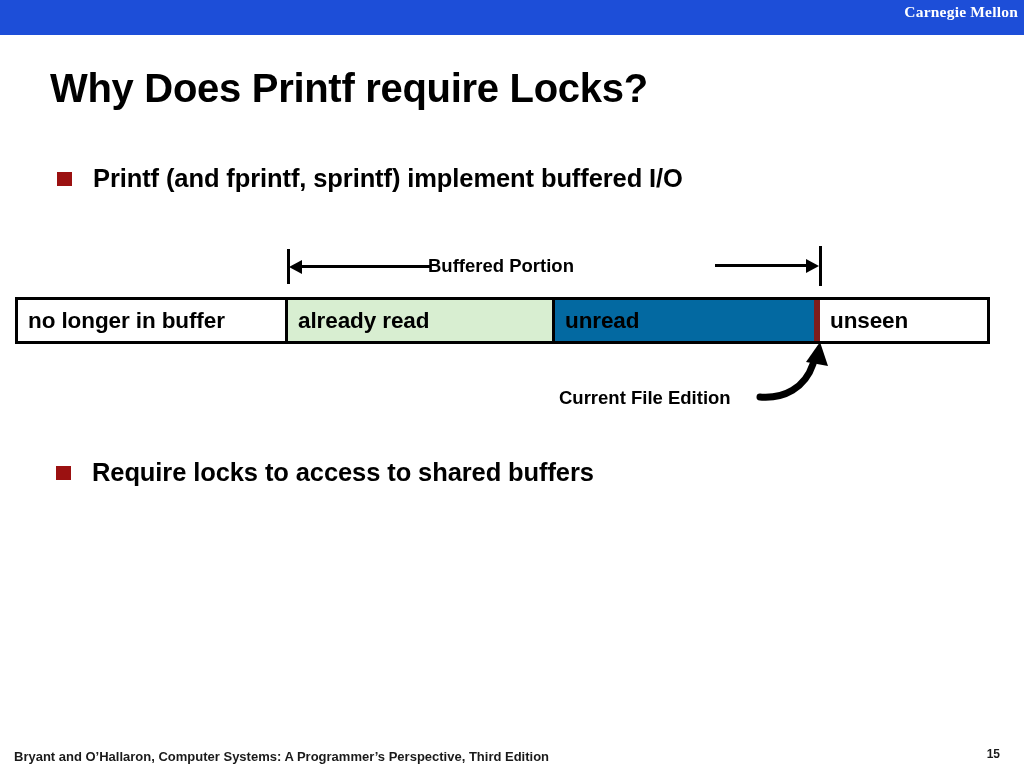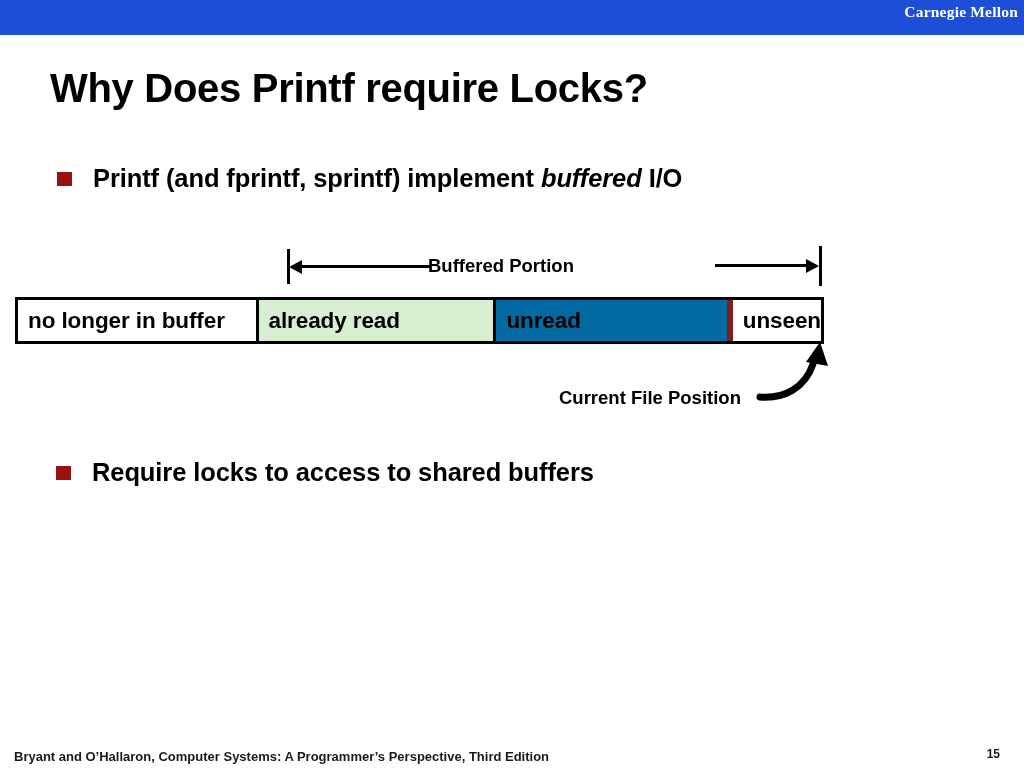--- a/index.html
+++ b/index.html
@@ -70,39 +70,38 @@
     margin-right: 21px;
   }
   .bullet-text {
     font-size: 25.5px;
     font-weight: bold;
     color: #000000;
     white-space: nowrap;
     letter-spacing: -0.1px;
   }
   .bullet-text .ital {
-    font-style: italic;
   }
   #bullet-1 { left: 57px; top: 164px; }
   #bullet-2 { left: 56px; top: 458px; justify-content: space-between; }
 
   
   #buffer-diagram {
     position: absolute;
     left: 0; top: 240px;
     width: 1024px;
     height: 175px;
   }
 
   
   #buffer-box {
     position: absolute;
     left: 15px;
     top: 57px;          
-    width: 809px;
+    width: 975px;
     height: 47px;
     border: 3px solid #000000;
     box-sizing: border-box;
     display: flex;
     background: #ffffff;
   }
   .buffer-seg {
     height: 100%;
     box-sizing: border-box;
     display: flex;
@@ -263,21 +262,21 @@
       <div class="buffer-seg" id="seg-unseen">
         <span class="seg-label">unseen</span>
       </div>
     </div>
 
     <svg id="curve-arrow-svg" viewBox="0 0 100 70">
       <path d="M 10 57 C 34 59 55 48 63 24" stroke="#000000" stroke-width="7" fill="none" stroke-linecap="round"></path>
       <polygon points="70,2 78,26 56,22" fill="#000000"></polygon>
     </svg>
 
-    <div id="current-file-position-label">Current File Position</div>
+    <div id="current-file-position-label">Current File Edition</div>
   </div>
 
   <div class="bullet-row" id="bullet-2">
     <span class="bullet-marker"></span>
     <span class="bullet-text">Require locks to access to shared buffers</span>
   </div>
 
   <div id="footer-text">Bryant and O’Hallaron, Computer Systems: A Programmer’s Perspective, Third Edition</div>
   <div id="footer-page-number">15</div>
 

